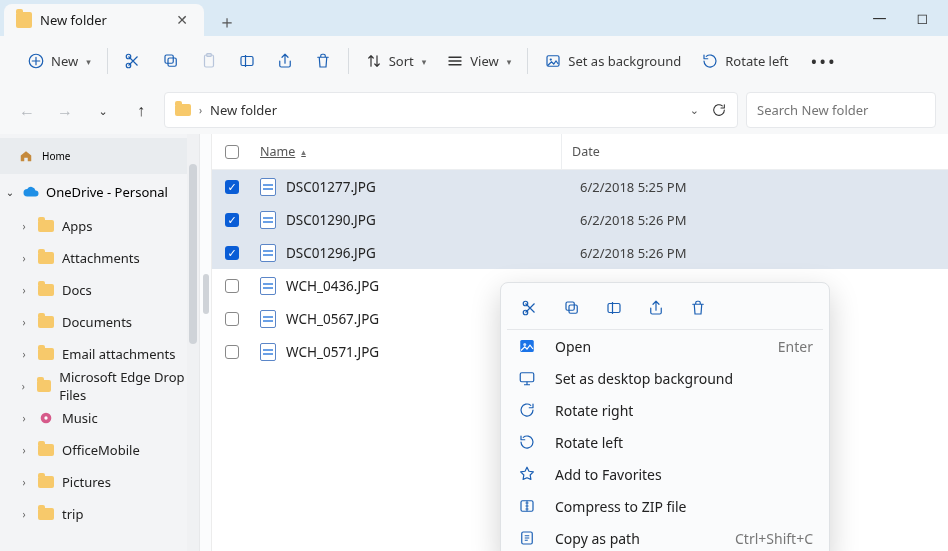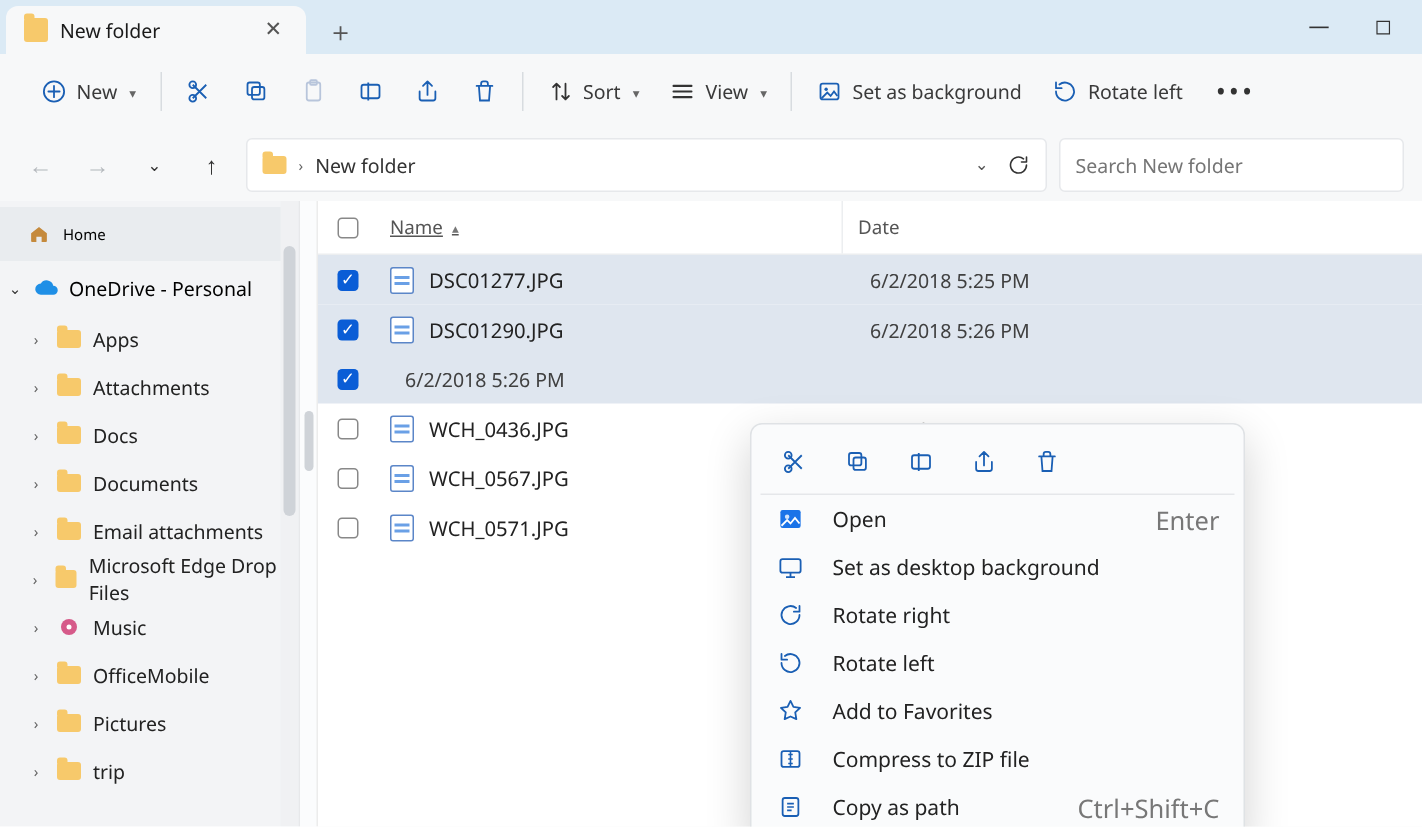--- a/index.html
+++ b/index.html
@@ -24,21 +24,21 @@
   .ibtn { width:38px; height:34px; display:flex; align-items:center; justify-content:center; color:#1a5fb4; border-radius:4px; }
   .more { color:#333; font-size:18px; letter-spacing:2px; padding:0 12px; }
 
   
   .navrow { height:48px; display:flex; align-items:center; padding:0 12px; gap:8px; background:#f7f8f9; }
   .navbtn { width:30px; height:30px; display:flex; align-items:center; justify-content:center; color:#333; border-radius:4px; font-size:16px; }
   .navbtn.disabled { color:#b5b9be; }
   .addr { flex:1; height:36px; background:#fff; border:1px solid #e6e8eb; border-radius:4px; display:flex; align-items:center; padding:0 10px; gap:8px; font-size:13px; color:#333; }
   .addr .chev { font-size:10px; color:#666; }
   .addr-right { margin-left:auto; display:flex; gap:12px; color:#555; }
-  .search { width:230px; height:36px; background:#fff; border:1px solid #e6e8eb; border-radius:4px; display:flex; align-items:center; padding:0 10px; font-size:13px; color:#c2410c; }
+  .search { width:190px; height:36px; background:#fff; border:1px solid #e6e8eb; border-radius:4px; display:flex; align-items:center; padding:0 10px; font-size:13px; color:#c2410c; }
 
   
   .bodyarea { display:flex; height:calc(551px - 36px - 50px - 48px); background:#fff; position: relative; }
   .sidebar { width:200px; background:#f3f4f6; border-right:1px solid #e7e8ea; overflow:hidden; padding-top:4px; position: relative; }
   .sb-home { display:flex; align-items:center; gap:8px; height:36px; padding-left:18px; font-size:10px; background:#e9ecef; }
   .sb-root { display:flex; align-items:center; gap:6px; height:36px; padding-left:4px; font-size:13px; }
   .sb-root .chev { font-size:10px; color:#333; width:12px; text-align:center; }
   .sb-item { display:flex; align-items:center; gap:8px; height:32px; padding-left:18px; font-size:13px; color:#222; }
   .sb-item .chev { font-size:10px; color:#666; width:12px; text-align:center; }
   .sb-scroll { position:absolute; right:0; top:0; bottom:0; width:12px; background:#f0f1f3; }
@@ -64,21 +64,21 @@
   .fdate { padding-left:18px; color:#404040; font-size:13px; }
 
   
   .ctx { position:absolute; left:500px; top:148px; width:330px; background:#fafbfc; border:1px solid #dfe2e5; border-radius:8px; box-shadow:0 10px 30px rgba(0,0,0,.18); padding:6px; display:flex; flex-direction:column; }
   .ctx-top { display:flex; gap:20px; justify-content:flex-start; padding:8px 12px 10px; border-bottom:1px solid #e5e7ea; }
   .ctx-top .ic { color:#1a5fb4; width:22px; height:22px; display:flex; align-items:center; justify-content:center; }
   .ctx-item { display:flex; align-items:center; gap:18px; height:32px; padding:0 10px; border-radius:4px; font-size:14px; color:#222;justify-content:space-between; }
   .ctx-item .ic { width:20px; color:#1a5fb4; display:flex; align-items:center; justify-content:center; }
   .ctx-item .ic.img { color:#0b63c6; }
   .ctx-item .lab { flex:1; }
-  .ctx-item .sc { color:#777; font-size:17px;margin-left:20px; }
+  .ctx-item .sc { color:#777; font-size:14px;margin-left:20px; }
 
   
   .folder { width:16px; height:12px; background:#f7c96b; border-radius:2px; position:relative; }
   .folder::before { content:""; position:absolute; left:0; top:-3px; width:7px; height:4px; background:#f7c96b; border-radius:2px 2px 0 0; }
   .house { width:16px; height:14px; position:relative; }
   .house svg { width:100%; height:100%; }
   .cloud { width:18px; height:12px; }
 
   svg { display:block; }
 </style>
@@ -314,20 +314,24 @@
           <div class="fname">
             <span class="docicon"></span>
             <span>DSC01290.JPG</span>
           </div>
           <div class="fdate">6/2/2018 5:26 PM</div>
         </div>
         <div class="frow sel">
           <div class="col-check">
             <span class="cb">✓</span>
           </div>
+          <div class="fname">
+            <span class="docicon"></span>
+            <span>DSC01296.JPG</span>
+          </div>
           <div class="fdate">6/2/2018 5:26 PM</div>
         </div>
         <div class="frow">
           <div class="col-check">
             <span class="cb"></span>
           </div>
           <div class="fname">
             <span class="docicon"></span>
             <span>WCH_0436.JPG</span>
           </div>

